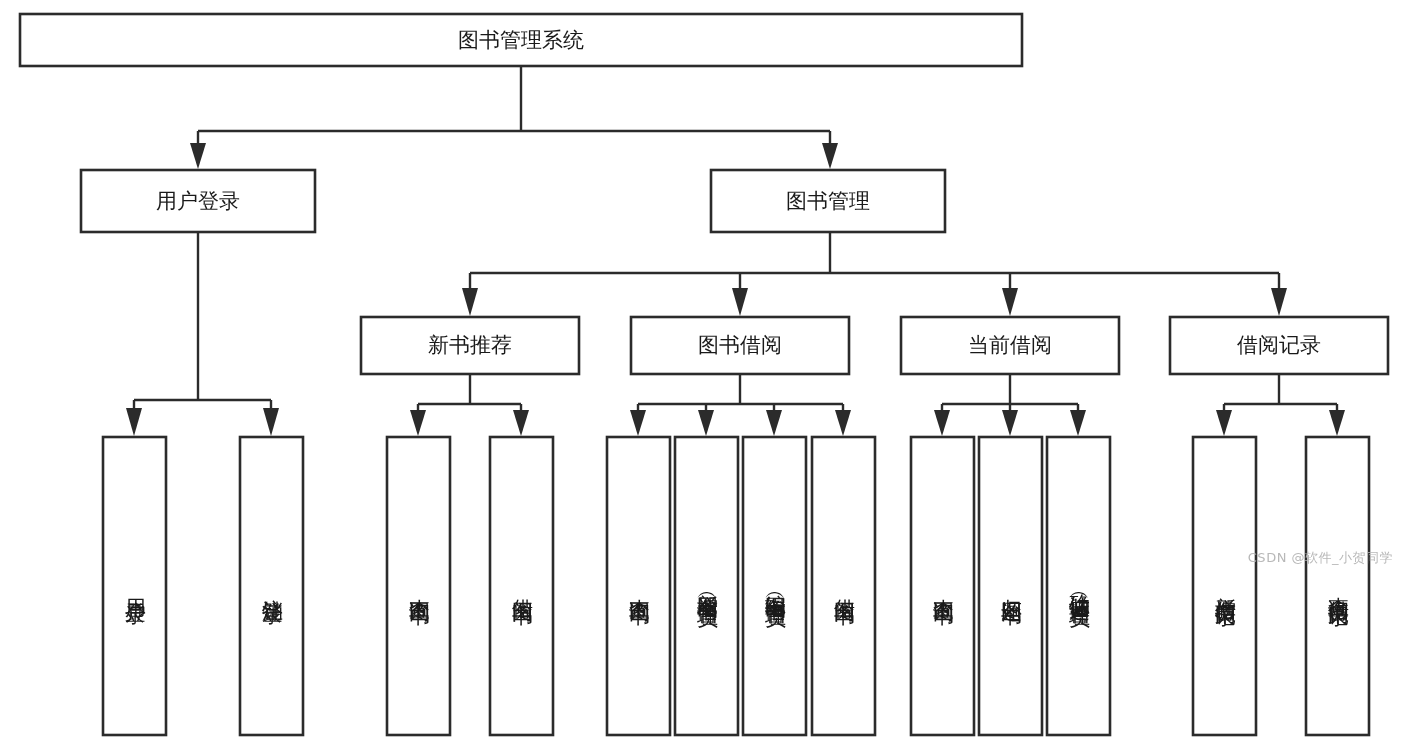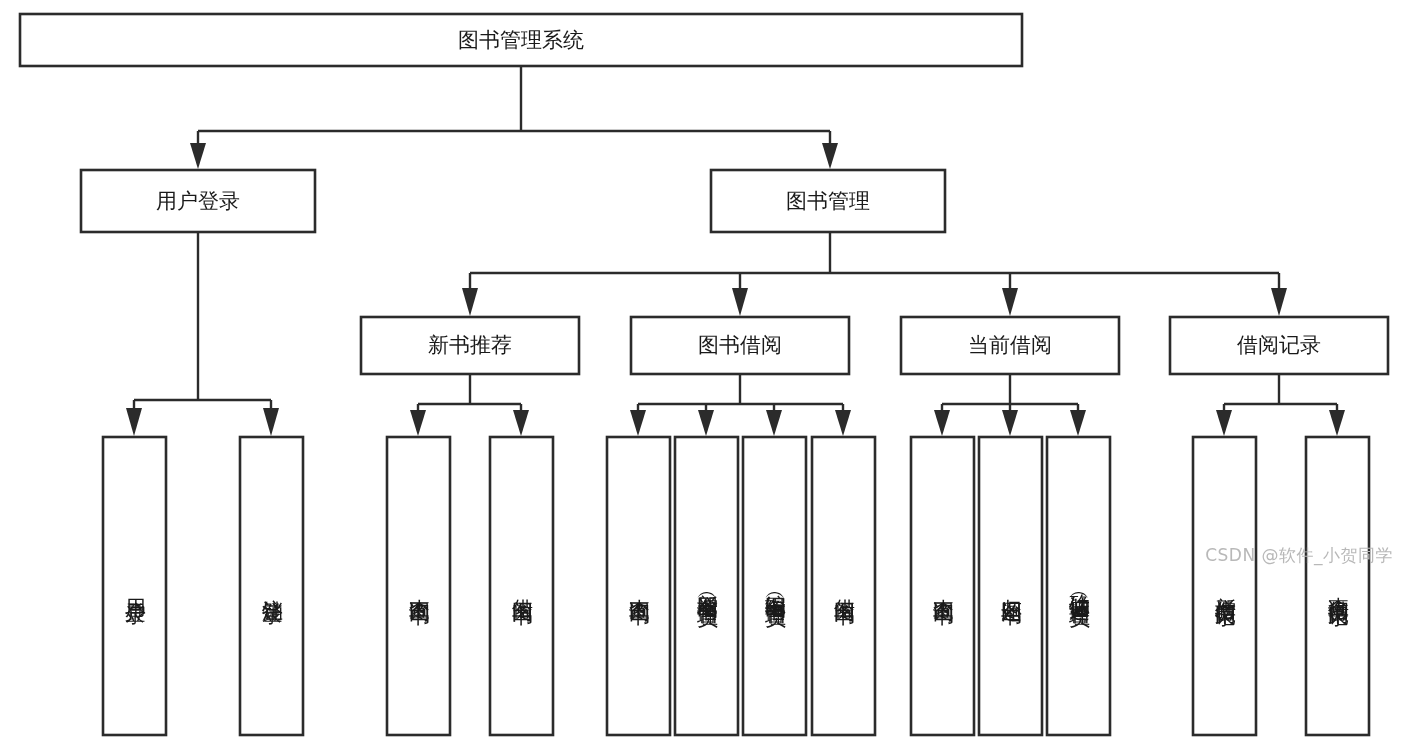--- a/index.html
+++ b/index.html
@@ -64,21 +64,21 @@
     letter-spacing: 2px;
     color: #1a1a1a;
     white-space: nowrap;
     pointer-events: none;
   }
   .watermark {
     position: absolute;
     right: 12px;
     bottom: 6px;
     font-family: "DejaVu Sans", "Liberation Sans", sans-serif;
-    font-size: 17px;
+    font-size: 13px;
     color: #b8b8b8;
     letter-spacing: 0.5px;
     white-space: nowrap;
     text-align: center;
   }
 </style>
 </head>
 <body>
 
 <div id="diagram-root">

